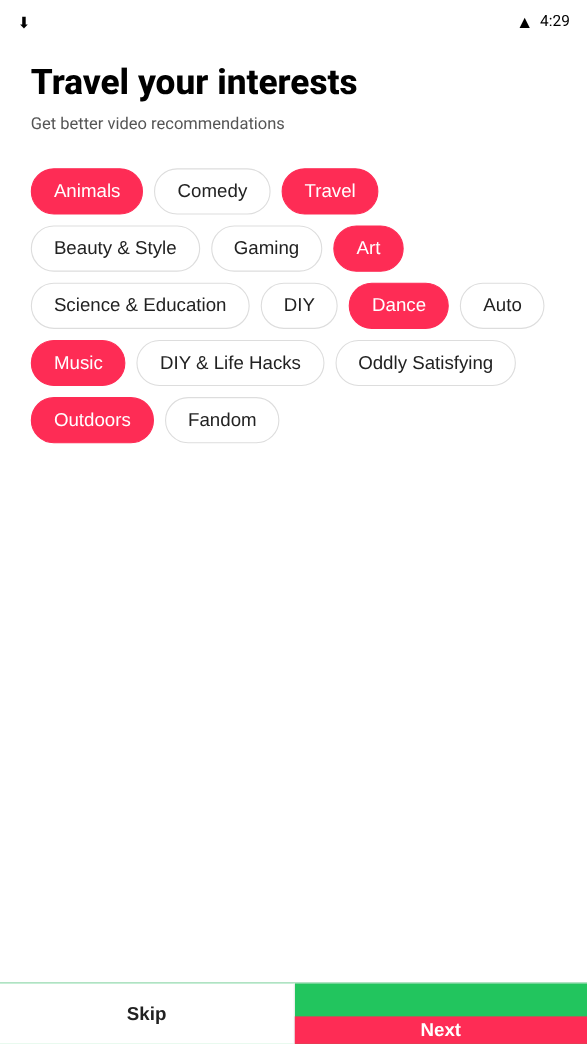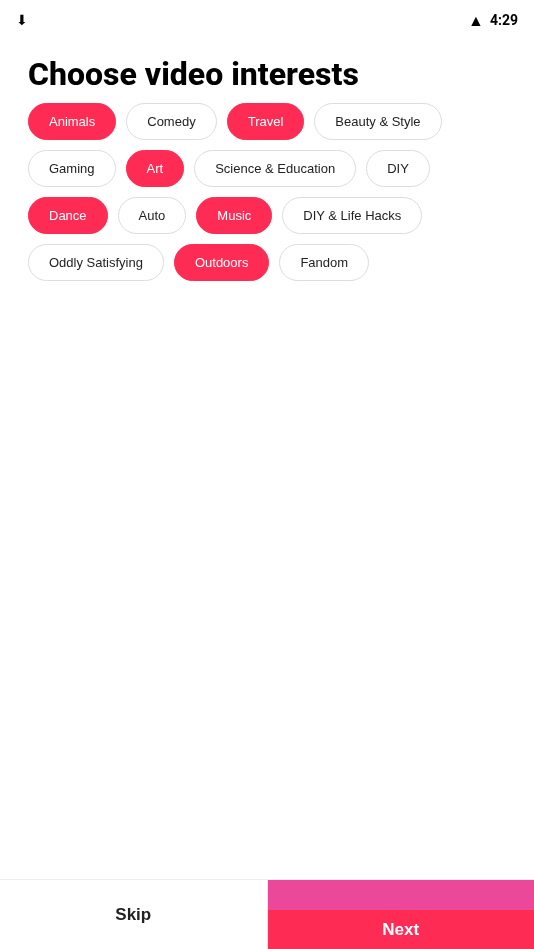--- a/index.html
+++ b/index.html
@@ -19,21 +19,21 @@
       align-items: center;
       padding: 8px 16px 4px 16px;
       height: 36px;
     }
     .status-bar-left {
       display: flex;
       align-items: center;
     }
     .status-time {
       font-size: 14px;
-      font-weight: 700;
+      font-weight: 400;
       color: #000;
     }
 
     
     .content {
       padding: 20px 28px 120px 28px;
     }
 
     .page-title {
       font-size: 32px;
@@ -51,21 +51,21 @@
 
     .tags-container {
       display: flex;
       flex-wrap: wrap;
       gap: 10px;
     }
 
     .tag {
       padding: 10px 20px;
       border-radius: 50px;
-      font-size: 13px;
+      font-size: 17px;
       font-weight: 500;
       cursor: pointer;
       border: 1.5px solid #ddd;
       background: #fff;
       color: #222;
       white-space: nowrap;
       text-align: right;
     }
 
     .tag.selected {
@@ -74,23 +74,23 @@
       color: #fff;
     }
 
     
     .bottom-bar {
       position: fixed;
       bottom: 0;
       left: 0;
       width: 534px;
       display: flex;
-      height: 70px;
+      height: 56px;
       border-top: 1px solid #eee;
-      background: #ec4899;
+      background: #22c55e;
     }
 
     .skip-btn {
       flex: 1;
       background: #fff;
       border: none;
       border-right: 1px solid #eee;
       font-size: 17px;
       font-weight: 600;
       color: #222;
@@ -118,21 +118,22 @@
   <div class="status-bar-left">
     <span class="download-icon">⬇</span>
   </div>
   <div style="display:flex;align-items:center;gap:6px;">
     <span>▲</span>
     <span class="status-time">4:29</span>
   </div>
 </div>
 
 <div class="content">
-  <h1 class="page-title">Choose video interests</h1>
+  <h1 class="page-title">Travel your interests</h1>
+  <p class="page-subtitle">Get better video recommendations</p>
 
   <div class="tags-container" id="tags-container">
 
   <button class="tag selected">Animals</button>
       <button class="tag">Comedy</button>
       <button class="tag selected">Travel</button>
       <button class="tag">Beauty &amp; Style</button>
       <button class="tag">Gaming</button>
       <button class="tag selected">Art</button>
       <button class="tag">Science &amp; Education</button>

